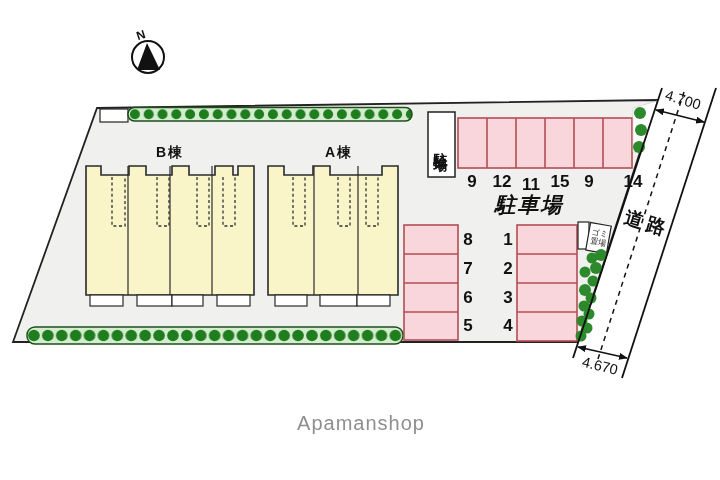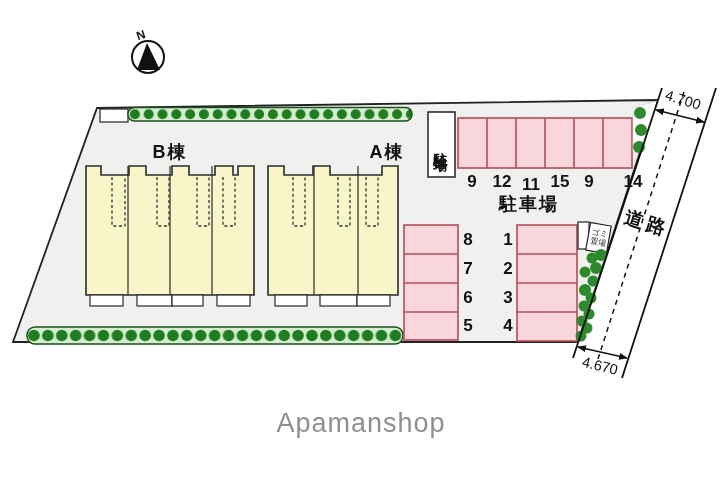--- a/index.html
+++ b/index.html
@@ -1,34 +1,34 @@
 <!DOCTYPE html>
 <html><head>
 <meta charset="utf-8">
 <style>
   html,body{margin:0;padding:0;background:#ffffff;}
   #stage{position:relative;width:720px;height:480px;background:#ffffff;overflow:hidden;
          font-family:"Liberation Sans","DejaVu Sans",sans-serif;}
   #plan-svg{position:absolute;left:0;top:0;}
   .lbl{position:absolute;transform:translate(-50%,-50%);color:#111;white-space:nowrap;
        font-family:"Liberation Sans","DejaVu Sans",sans-serif;line-height:1;}
-  .bldg-lbl{font-size:18px;font-weight:bold;letter-spacing:2px;text-align:center;}
+  .bldg-lbl{font-size:14px;font-weight:bold;letter-spacing:2px;text-align:center;}
   .num{font-size:17px;font-weight:bold;}
-  .lot-lbl{font-size:18px;font-weight:bold;letter-spacing:2px;}
+  .lot-lbl{font-size:21px;font-weight:bold;letter-spacing:2px;font-style:italic;}
   .vert{writing-mode:vertical-rl;text-orientation:upright;font-size:14px;font-weight:bold;
         letter-spacing:3px;line-height:1;}
   .road-lbl{font-size:19px;font-weight:600;letter-spacing:4px;
             transform:translate(-50%,-50%) rotate(17deg);}
   .dim{font-size:14.5px;color:#111;}
   .dim-top{transform:translate(-50%,-50%) rotate(17deg);}
   .dim-bot{transform:translate(-50%,-50%) rotate(14deg);}
   .gomi{font-size:8px;line-height:1.15;text-align:center;
         transform:translate(-50%,-50%) rotate(10deg);}
   .north-n{font-size:12px;font-weight:bold;transform:translate(-50%,-50%) rotate(-18deg);}
-  .brand{font-size:27px;color:#8f8f8f;letter-spacing:1px;}
+  .brand{font-size:20px;color:#8f8f8f;letter-spacing:1px;}
 </style>
 </head>
 <body>
 
 <div id="stage">
 
   <svg id="plan-svg" width="720" height="480" viewBox="0 0 720 480">
     <defs>
       <marker id="arrow" markerWidth="9" markerHeight="7" refX="8" refY="3.5" orient="auto-start-reverse" markerUnits="userSpaceOnUse">
         <path d="M0,0 L9,3.5 L0,7 Z" fill="#111"></path>
@@ -146,21 +146,21 @@
 
     <g>
       <circle cx="148" cy="57" r="16" fill="#ffffff" stroke="#111" stroke-width="2"></circle>
       <polygon points="147,43 160,70 137,70" fill="#111"></polygon>
     </g>
   </svg>
 
   <div class="lbl north-n" style="left:141px;top:35px;">N</div>
 
   <div class="lbl bldg-lbl" style="left:170px;top:152px;">B棟</div>
-  <div class="lbl bldg-lbl" style="left:339px;top:152px;margin-left:48px;">A棟</div>
+  <div class="lbl bldg-lbl" style="left:339px;top:152px;">A棟</div>
 
   <div class="lbl vert" style="left:441px;top:145px;">駐輪場</div>
 
   <div class="lbl num" style="left:472px;top:181px;">9</div>
   <div class="lbl num" style="left:502px;top:181px;">12</div>
   <div class="lbl num" style="left:531px;top:184px;">11</div>
   <div class="lbl num" style="left:560px;top:181px;">15</div>
   <div class="lbl num" style="left:589px;top:181px;">9</div>
   <div class="lbl num" style="left:617px;top:181px;margin-left:16px;">14</div>
 

